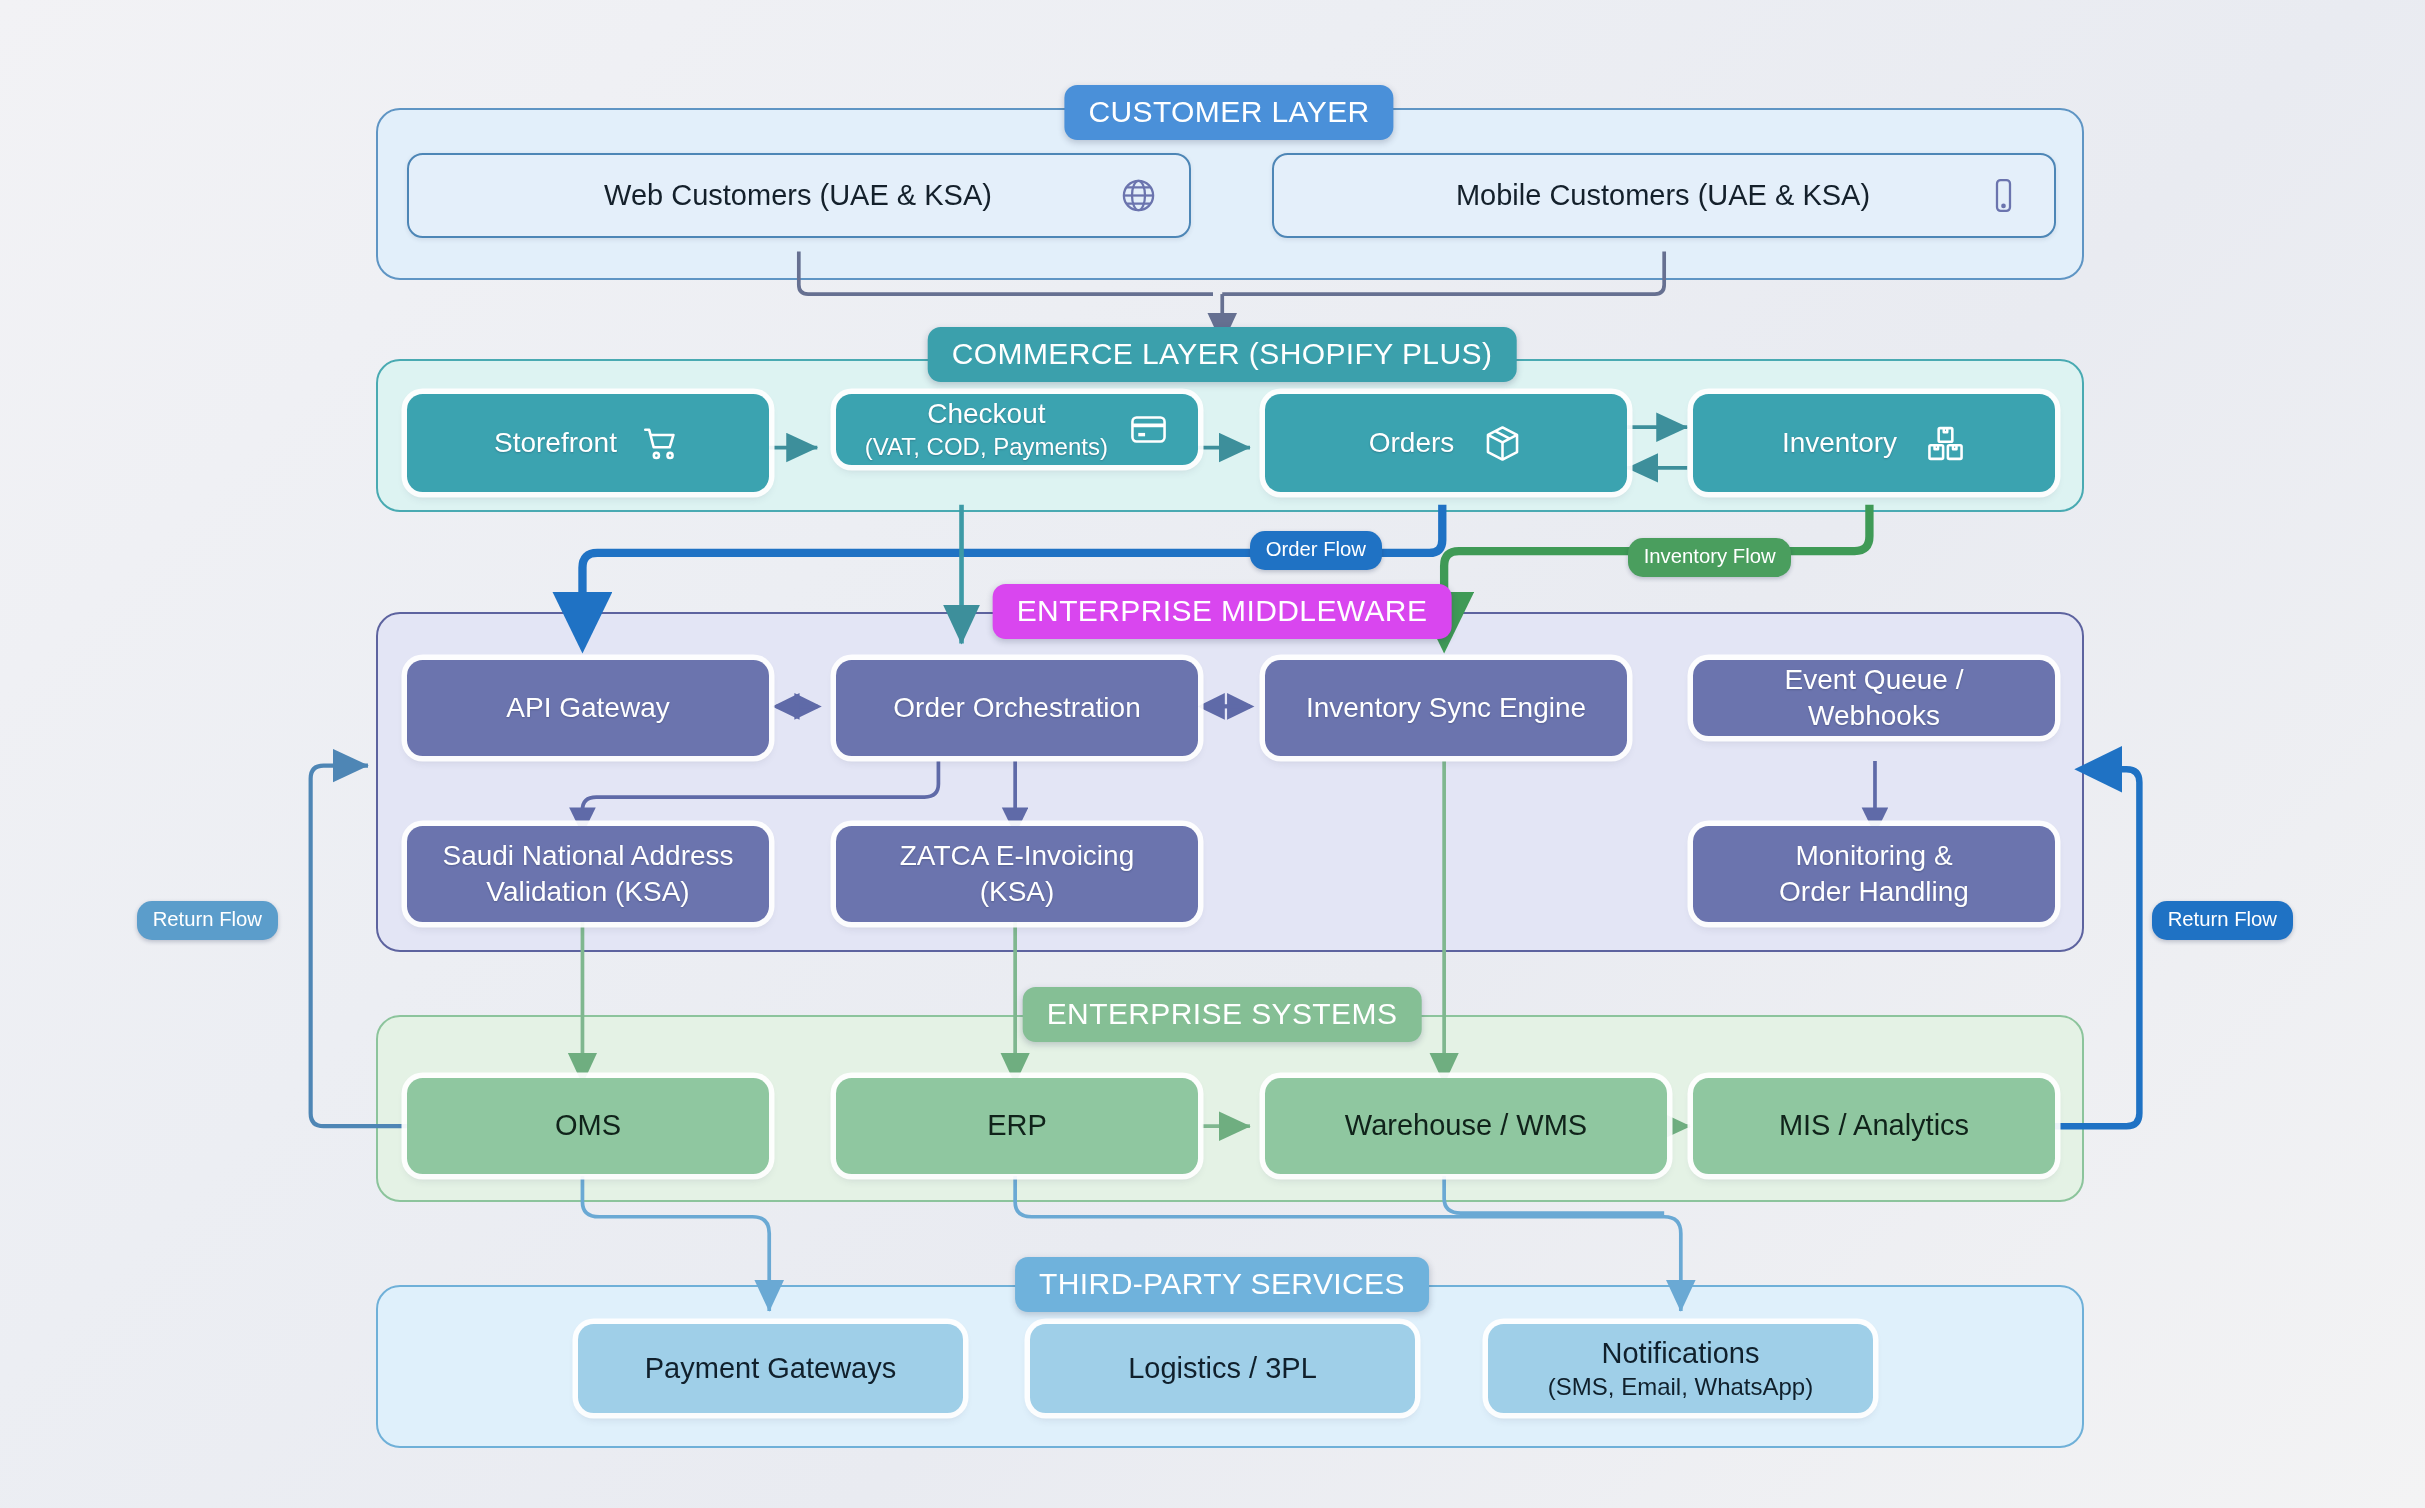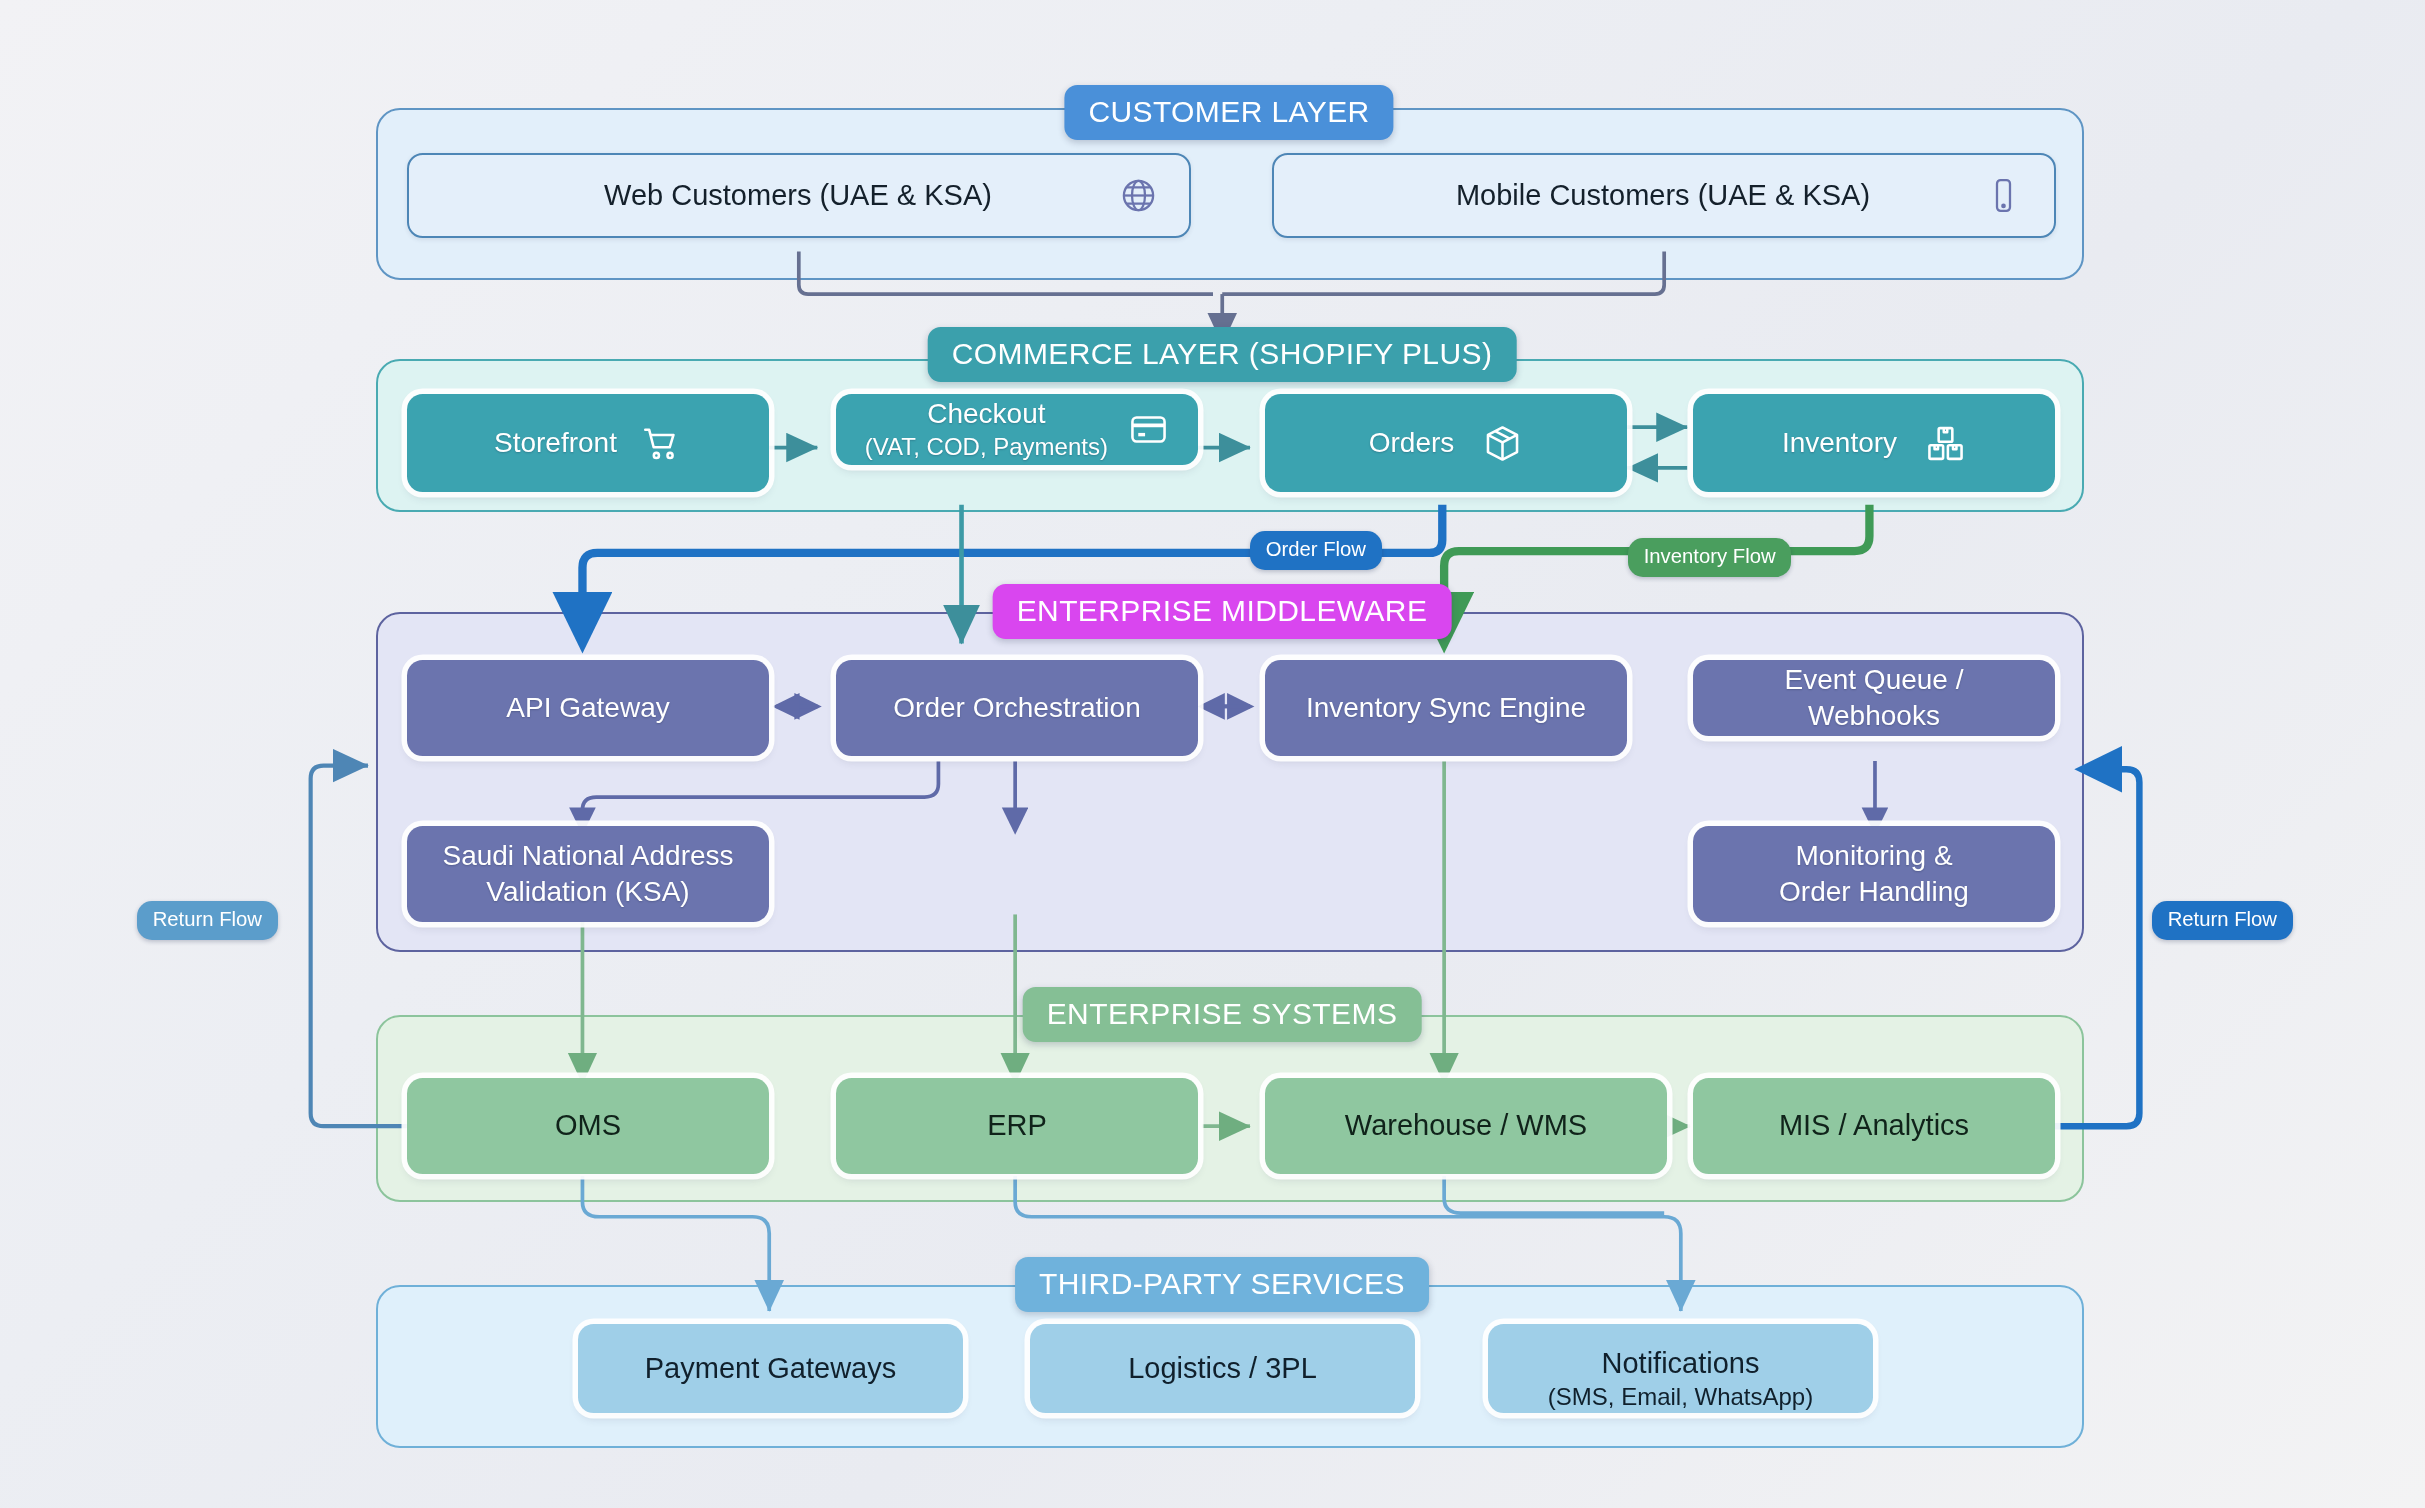--- a/index.html
+++ b/index.html
@@ -284,20 +284,26 @@
       <span class="lbl">Webhooks</span>
     </span>
   </div>
 
   <div class="node node-indigo" style="left:407px; top:826px; width:362px; height:96px;">
     <span class="node-sub-wrap">
       <span class="lbl">Saudi National Address</span>
       <span class="lbl">Validation (KSA)</span>
     </span>
   </div>
+  <div class="node node-indigo" style="left:836px; top:826px; width:362px; height:96px;">
+    <span class="node-sub-wrap">
+      <span class="lbl">ZATCA E-Invoicing</span>
+      <span class="lbl">(KSA)</span>
+    </span>
+  </div>
   <div class="node node-indigo" style="left:1693px; top:826px; width:362px; height:96px;">
     <span class="node-sub-wrap">
       <span class="lbl">Monitoring &amp;</span>
       <span class="lbl">Order Handling</span>
     </span>
   </div>
 
   <div class="pill pill-return" style="left:137px; top:901px;">Return Flow</div>
   <div class="pill pill-return-r" style="left:2152px; top:901px;">Return Flow</div>
 
@@ -319,21 +325,21 @@
 
   <div class="layer layer-thirdparty" style="left:376px; top:1285px; width:1708px; height:163px;"></div>
   <div class="layer-title t-thirdparty" style="left:1222px; top:1257px;">THIRD-PARTY SERVICES</div>
 
   <div class="node node-lblue" style="left:578px; top:1324px; width:385px; height:89px;">
     <span class="lbl">Payment Gateways</span>
   </div>
   <div class="node node-lblue" style="left:1030px; top:1324px; width:385px; height:89px;">
     <span class="lbl">Logistics / 3PL</span>
   </div>
-  <div class="node node-lblue" style="left:1488px; top:1324px; width:385px; height:89px;align-items:flex-end;">
+  <div class="node node-lblue" style="left:1488px; top:1324px; width:385px; height:89px;">
     <span class="node-sub-wrap">
       <span class="lbl">Notifications</span>
       <span class="sub">(SMS, Email, WhatsApp)</span>
     </span>
   </div>
 
 </div>
 
 
 </body></html>

